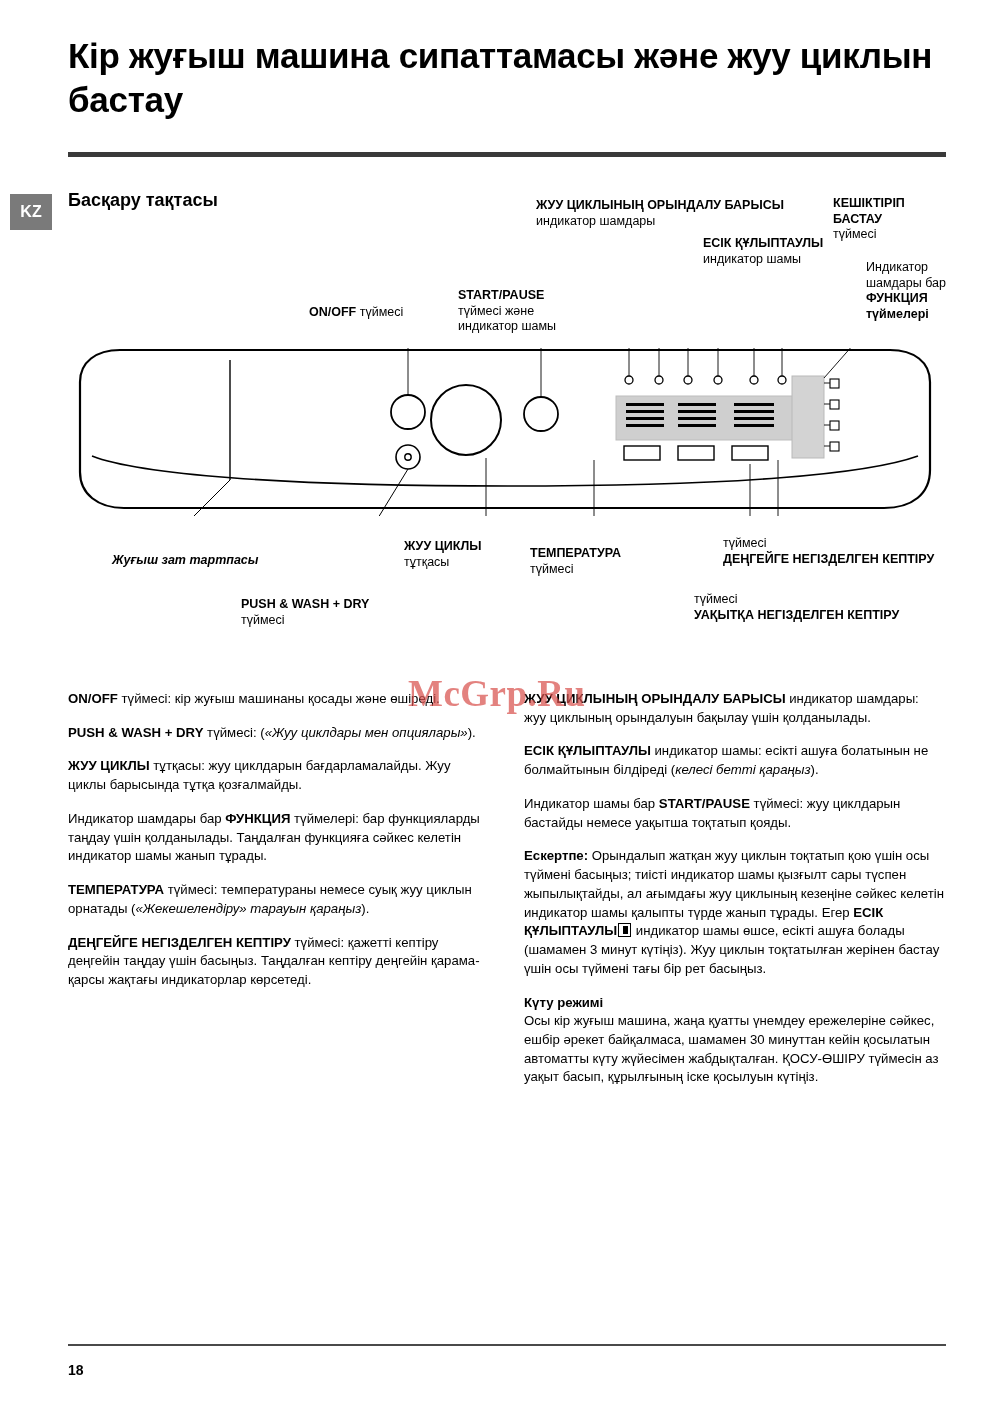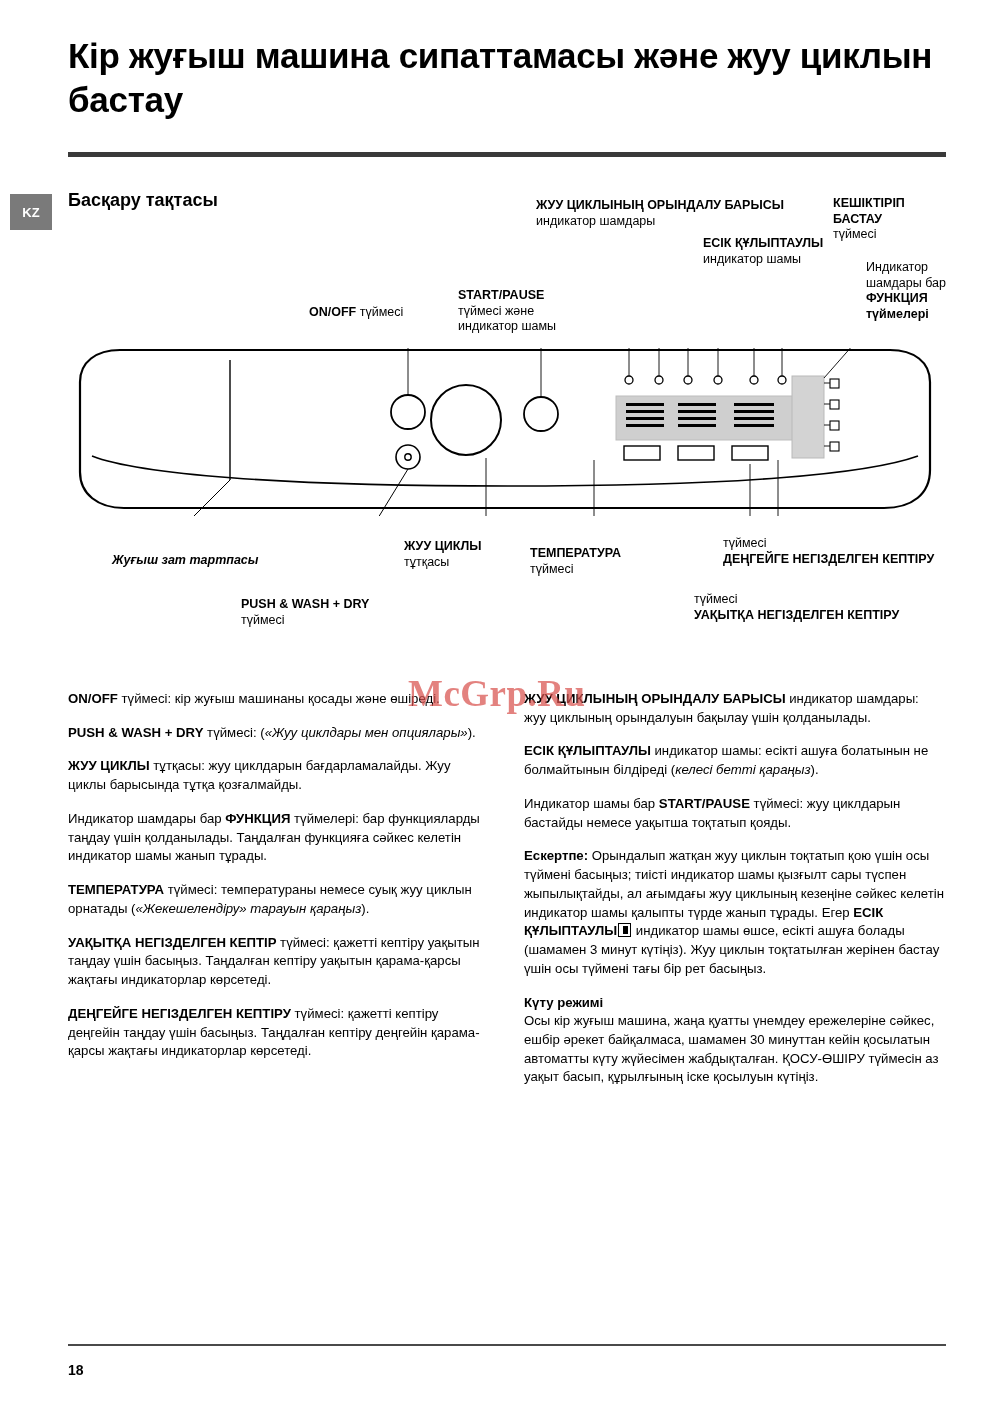--- a/index.html
+++ b/index.html
@@ -34,21 +34,21 @@
     width: 878px; height: 5px;
     background: #3a3a3a;
   }
   
   .kz-tab {
     position: absolute;
     left: 10px; top: 194px;
     width: 42px; height: 36px;
     background: #7a7a7a;
     color: #ffffff;
-    font-size: 13px;
+    font-size: 16px;
     font-weight: bold;
     display: flex;
     align-items: center;
     justify-content: center;
   }
   
   .section-heading {
     position: absolute;
     left: 68px; top: 190px;
     font-size: 18px;
@@ -282,23 +282,20 @@
     <p>
       <b>ЖУУ ЦИКЛЫ</b><span> тұтқасы: жуу циклдарын бағдарламалайды. Жуу циклы барысында тұтқа қозғалмайды.</span>
     </p>
     <p>
       <span>Индикатор шамдары бар </span><b>ФУНКЦИЯ</b><span> түймелері: бар функцияларды таңдау үшін қолданылады. Таңдалған функцияға сәйкес келетін индикатор шамы жанып тұрады.</span>
     </p>
     <p>
       <b>ТЕМПЕРАТУРА</b><span> түймесі: температураны немесе суық жуу циклын орнатады (</span><i>«Жекешелендіру» тарауын қараңыз</i><span>).</span>
     </p>
     <p>
-      <b>УАҚЫТҚА НЕГІЗДЕЛГЕН КЕПТІР</b><span> түймесі: қажетті кептіру уақытын таңдау үшін басыңыз. Таңдалған кептіру уақытын қарама-қарсы жақтағы индикаторлар көрсетеді.</span>
-    </p>
-    <p>
       <b>ДЕҢГЕЙГЕ НЕГІЗДЕЛГЕН КЕПТІРУ</b><span> түймесі: қажетті кептіру деңгейін таңдау үшін басыңыз. Таңдалған кептіру деңгейін қарама-қарсы жақтағы индикаторлар көрсетеді.</span>
     </p>
   </div>
 
   <div class="col col-right">
     <p>
       <b>ЖУУ ЦИКЛЫНЫҢ ОРЫНДАЛУ БАРЫСЫ</b><span> индикатор шамдары: жуу циклының орындалуын бақылау үшін қолданылады.</span>
     </p>
     <p>
       <b>ЕСІК ҚҰЛЫПТАУЛЫ</b><span> индикатор шамы: есікті ашуға болатынын не болмайтынын білдіреді (</span><i>келесі бетті қараңыз</i><span>).</span>

